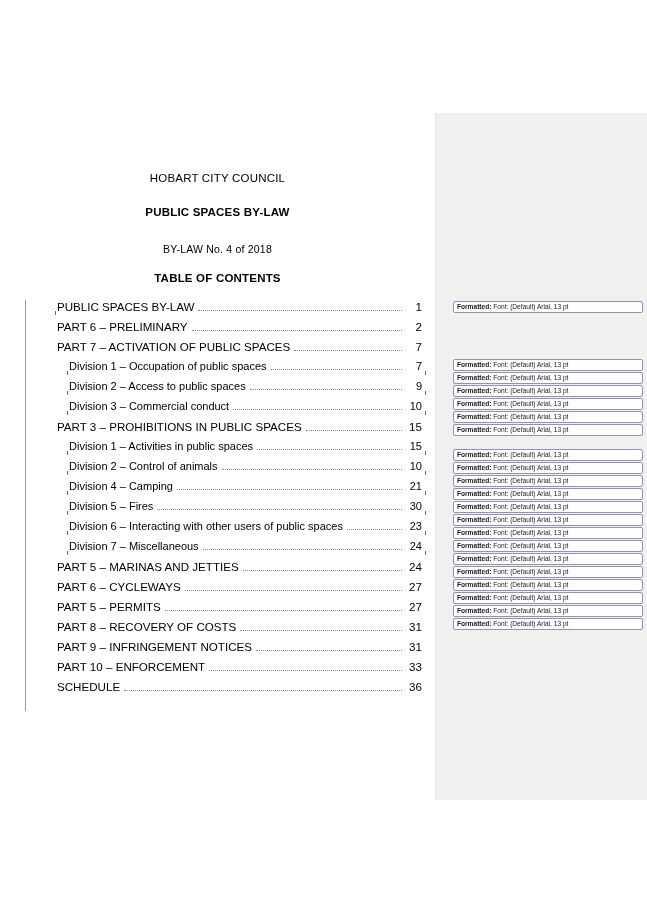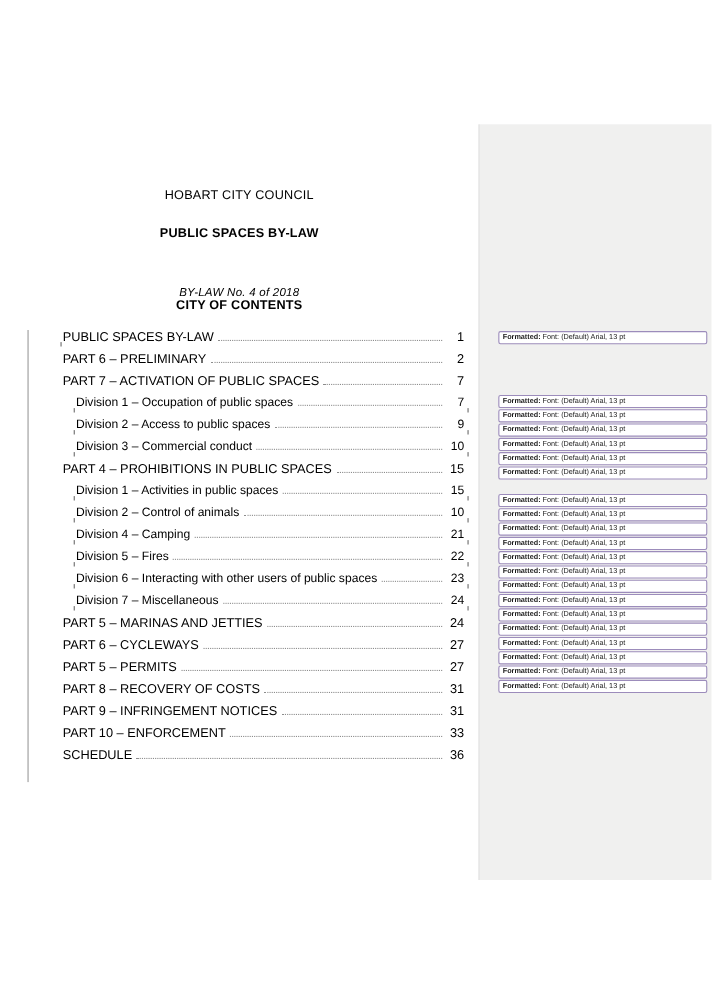--- a/index.html
+++ b/index.html
@@ -59,24 +59,23 @@
     top: 172px;
     font-size: 11.5px;
     font-weight: 400;
   }
   #hdr-bylaw-title {
     top: 206px;
     font-size: 11.5px;
     font-weight: bold;
   }
   #hdr-bylaw-no {
-    top: 260px;
+    top: 243px;
     font-size: 10.5px;
     font-weight: 400;
-    font-style: italic;
   }
   #hdr-toc {
     top: 272px;
     font-size: 11.5px;
     font-weight: bold;
   }
 
   
   #toc {
     position: absolute;
@@ -184,21 +183,21 @@
   <div id="markup-pane"></div>
 
   <div id="change-bar"></div>
 
   <div class="doc-heading" id="hdr-council">HOBART CITY COUNCIL</div>
 
   <div class="doc-heading" id="hdr-bylaw-title">PUBLIC SPACES BY-LAW</div>
 
   <div class="doc-heading" id="hdr-bylaw-no">BY-LAW No. 4 of 2018</div>
 
-  <div class="doc-heading" id="hdr-toc">CITY OF CONTENTS</div>
+  <div class="doc-heading" id="hdr-toc">TABLE OF CONTENTS</div>
 
   <div id="toc">
       <div class="toc-row level-1 first-anchor">
         <span class="toc-label">PUBLIC SPACES BY-LAW</span>
         <span class="toc-leader"></span>
         <span class="toc-page">1</span>
       </div>
       <div class="toc-row level-1">
         <span class="toc-label">PART 6 – PRELIMINARY</span>
         <span class="toc-leader"></span>
@@ -218,21 +217,21 @@
         <span class="toc-label">Division 2 – Access to public spaces</span>
         <span class="toc-leader"></span>
         <span class="toc-page">9</span>
       </div>
       <div class="toc-row level-2 anchor-left anchor-right">
         <span class="toc-label">Division 3 – Commercial conduct</span>
         <span class="toc-leader"></span>
         <span class="toc-page">10</span>
       </div>
       <div class="toc-row level-1">
-        <span class="toc-label">PART 4 – PROHIBITIONS IN PUBLIC SPACES</span>
+        <span class="toc-label">PART 3 – PROHIBITIONS IN PUBLIC SPACES</span>
         <span class="toc-leader"></span>
         <span class="toc-page">15</span>
       </div>
       <div class="toc-row level-2 anchor-left anchor-right">
         <span class="toc-label">Division 1 – Activities in public spaces</span>
         <span class="toc-leader"></span>
         <span class="toc-page">15</span>
       </div>
       <div class="toc-row level-2 anchor-left anchor-right">
         <span class="toc-label">Division 2 – Control of animals</span>
@@ -240,21 +239,21 @@
         <span class="toc-page">10</span>
       </div>
       <div class="toc-row level-2 anchor-left anchor-right">
         <span class="toc-label">Division 4 – Camping</span>
         <span class="toc-leader"></span>
         <span class="toc-page">21</span>
       </div>
       <div class="toc-row level-2 anchor-left anchor-right">
         <span class="toc-label">Division 5 – Fires</span>
         <span class="toc-leader"></span>
-        <span class="toc-page">22</span>
+        <span class="toc-page">30</span>
       </div>
       <div class="toc-row level-2 anchor-left anchor-right">
         <span class="toc-label">Division 6 – Interacting with other users of public spaces</span>
         <span class="toc-leader"></span>
         <span class="toc-page">23</span>
       </div>
       <div class="toc-row level-2 anchor-left anchor-right">
         <span class="toc-label">Division 7 – Miscellaneous</span>
         <span class="toc-leader"></span>
         <span class="toc-page">24</span>

